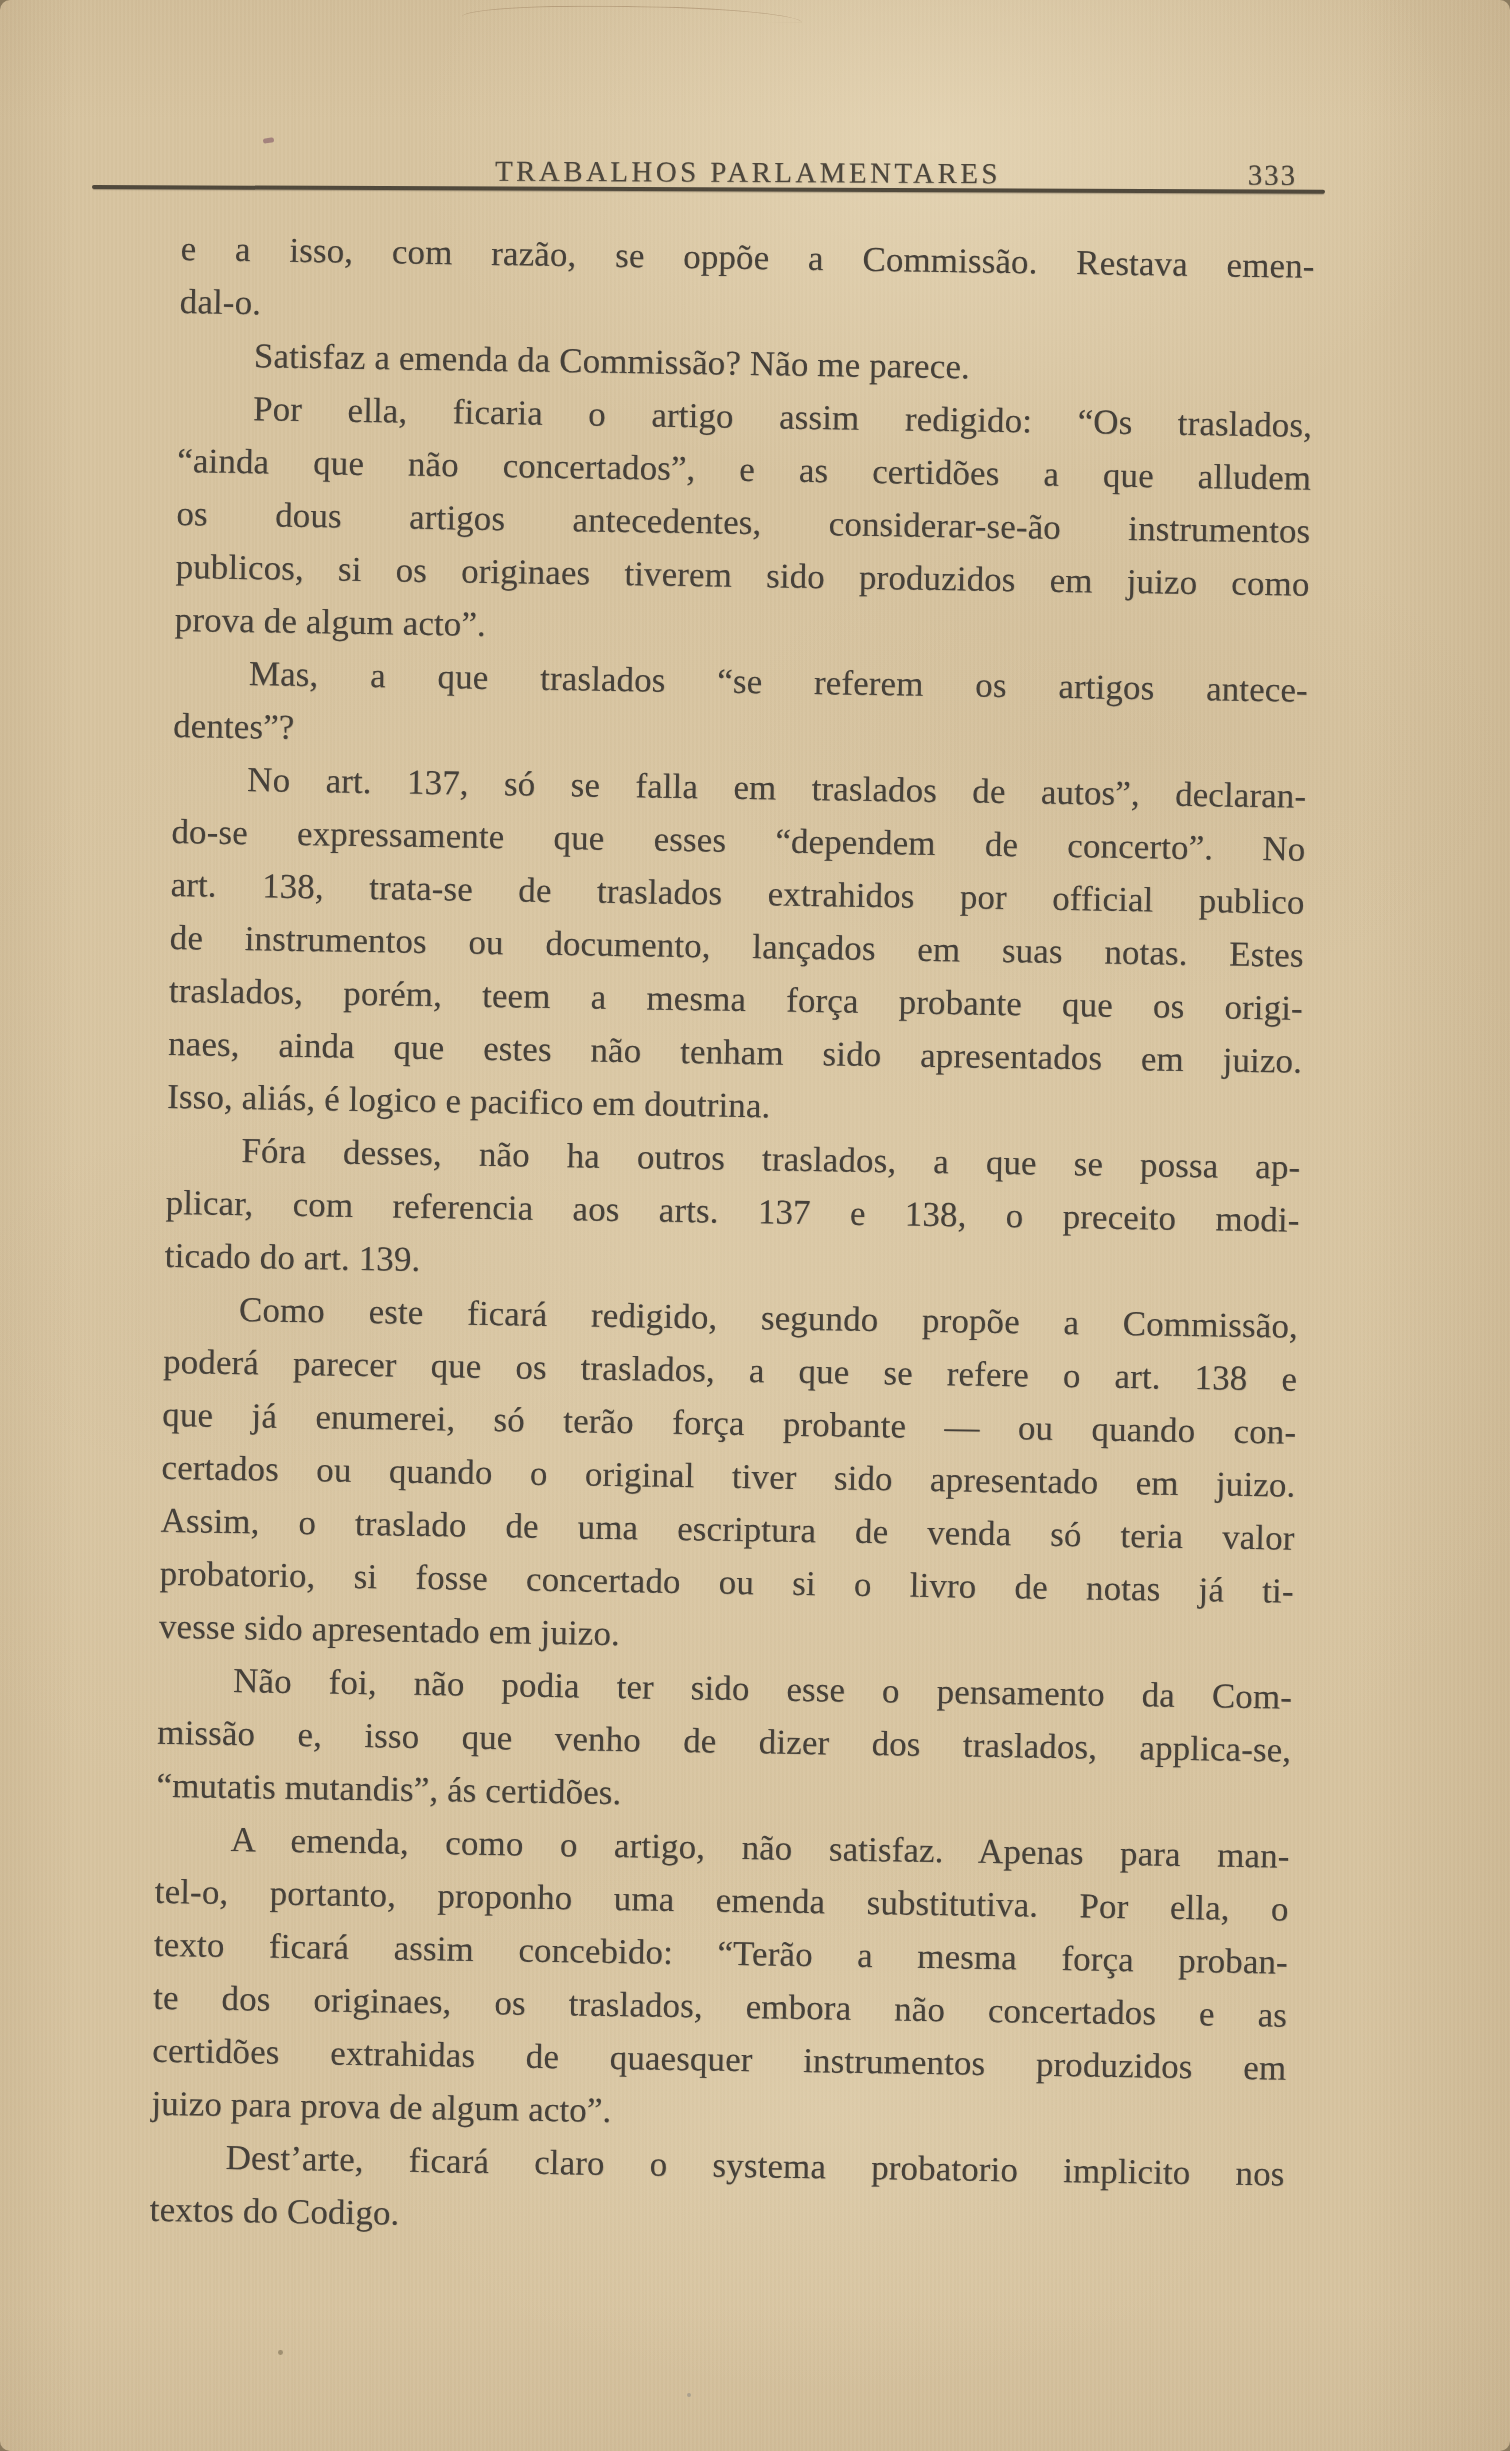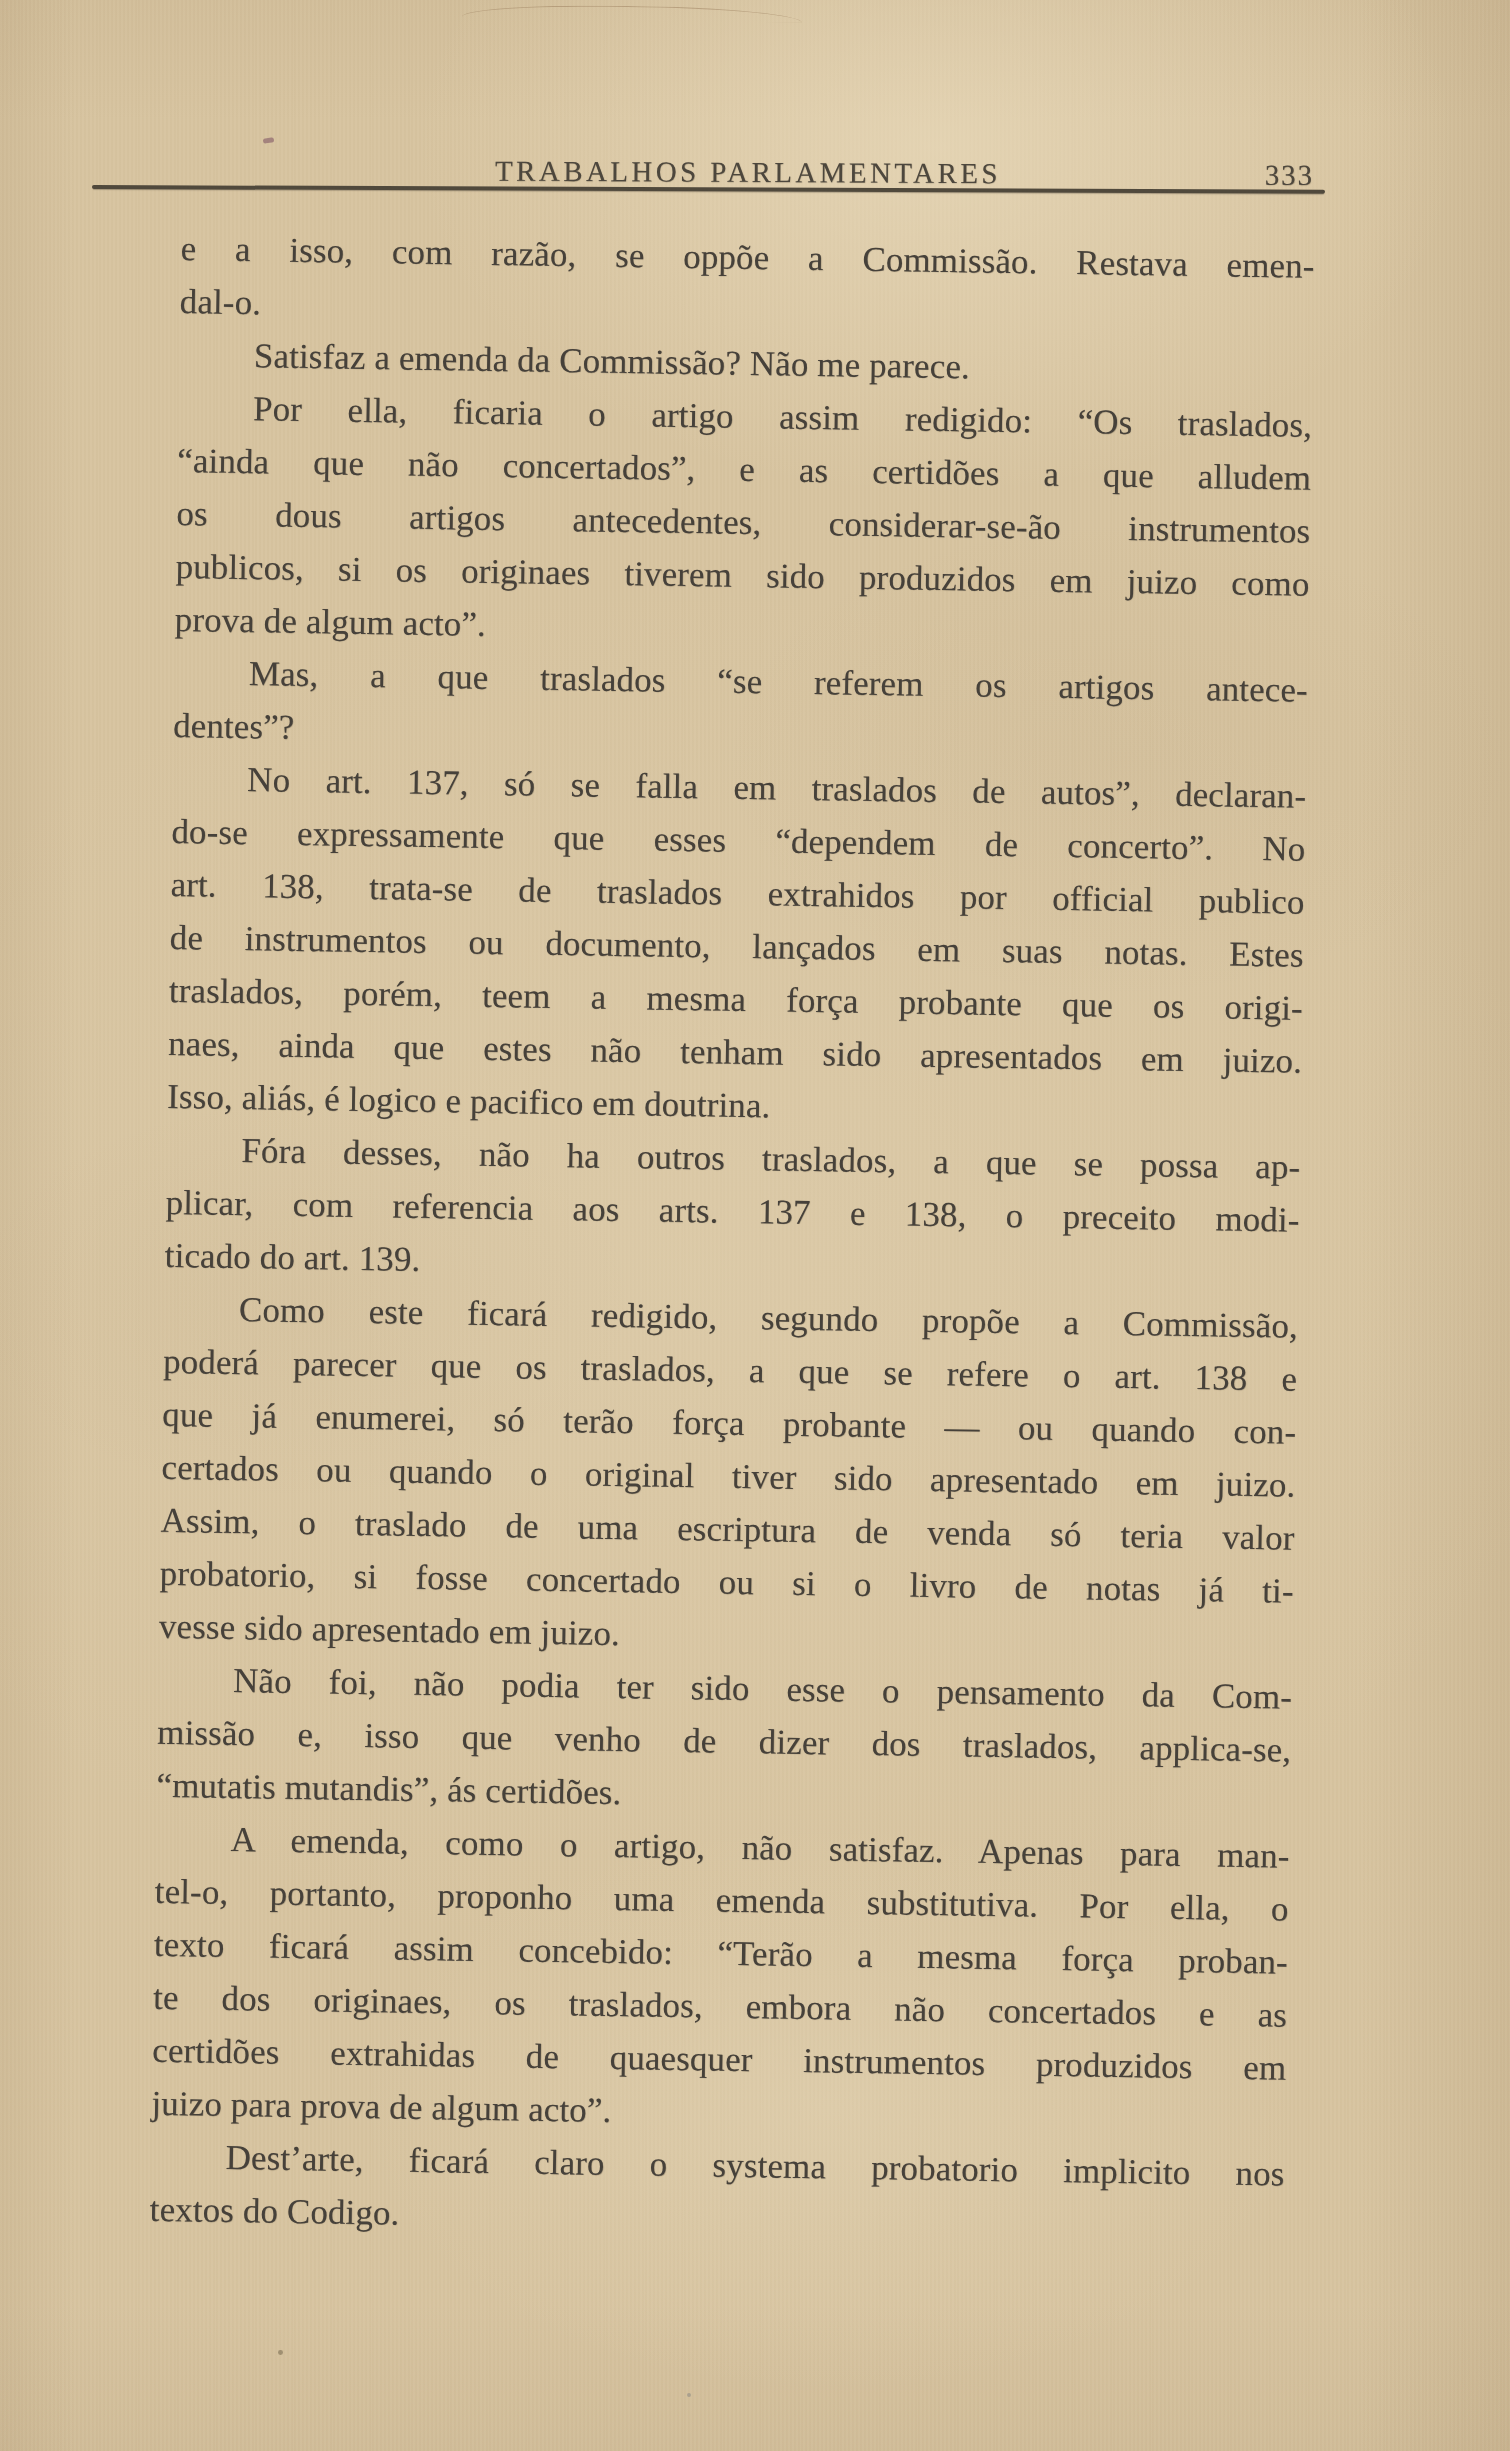--- a/index.html
+++ b/index.html
@@ -12,34 +12,35 @@
       radial-gradient(869px 579px at 62% 6%, rgba(238,224,194,0.55), rgba(238,224,194,0) 60%),
       radial-gradient(1255px 966px at 46% 52%, rgba(227,211,179,0.40), rgba(227,211,179,0) 72%),
       radial-gradient(483px 290px at 20% 53%, rgba(132,104,70,0.06), rgba(132,104,70,0) 70%),
       radial-gradient(579px 348px at 74% 31%, rgba(132,104,70,0.05), rgba(132,104,70,0) 70%),
       radial-gradient(676px 406px at 55% 86%, rgba(236,223,194,0.30), rgba(236,223,194,0) 70%),
       repeating-linear-gradient(90deg, rgba(255,253,246,0.022) 0 1.9px, rgba(123,94,62,0.022) 1.9px 3.9px),
       linear-gradient(90deg, rgba(140,111,76,0.10) 0, rgba(140,111,76,0) 5%, rgba(140,111,76,0) 90%, rgba(140,111,76,0.13) 100%),
       linear-gradient(0deg, rgba(140,111,76,0.09) 0, rgba(140,111,76,0) 6%, rgba(140,111,76,0) 95%, rgba(140,111,76,0.07) 100%);
     font-family:"Liberation Serif","DejaVu Serif",serif;
     color:#46413a;
+    border-radius:10px;
   }
   
   .header{
     position:absolute;left:181px;top:153px;width:1134px;height:33px;
     transform:rotate(0.3deg);transform-origin:0 0;
   }
   .header .title{
     position:absolute;left:0;right:0;text-align:center;
     font-size:29px;letter-spacing:3.4px;color:#4d473d;
     text-shadow:0.4px 0.4px 0.8px rgba(72,62,46,0.45);
     white-space:nowrap;
   }
   .header .pagenum{
-    position:absolute;right:1px;top:0;
+    position:absolute;right:18px;top:0;
     font-size:29px;letter-spacing:1.9px;color:#4d473d;
     text-shadow:0.4px 0.4px 0.8px rgba(72,62,46,0.45);
   }
   .rule{
     position:absolute;left:92px;top:185px;width:1233px;height:3.9px;
     background:#50493c;border-radius:1.9px;
     transform:rotate(0.22deg);transform-origin:0 0;
     box-shadow:0 1.9px 1px -1px rgba(80,73,60,0.35);
   }
   

